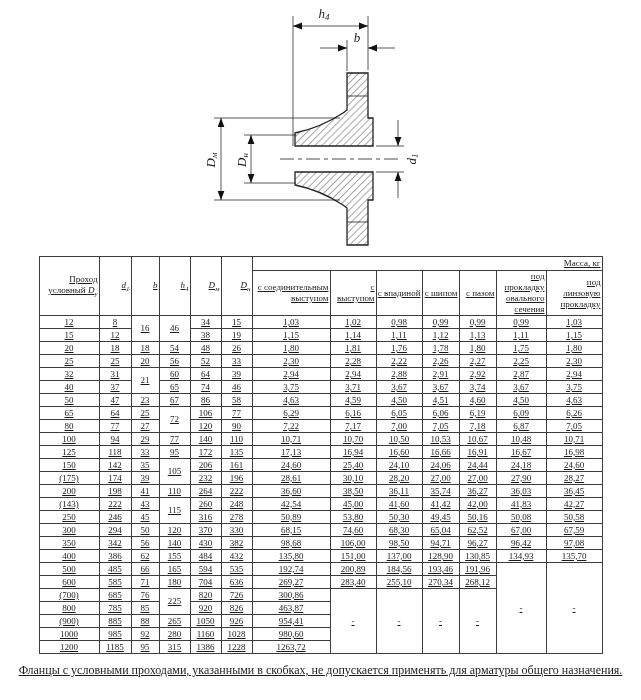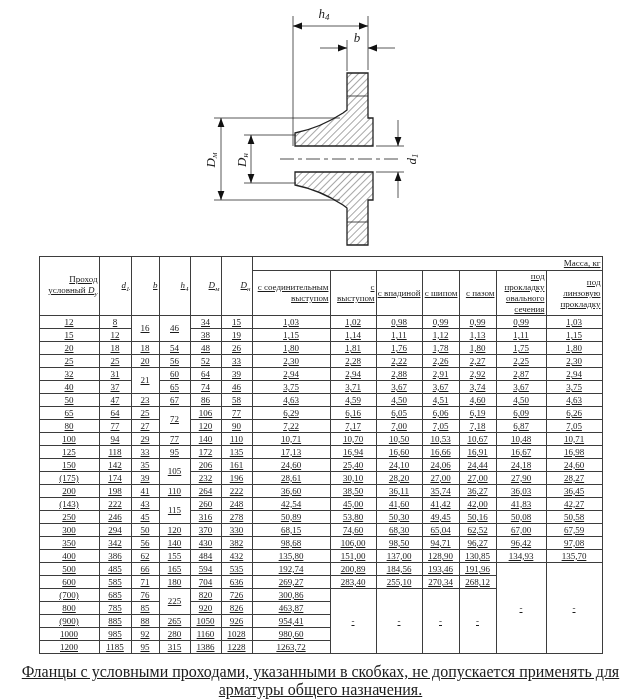--- a/index.html
+++ b/index.html
@@ -10,21 +10,21 @@
   .caption i{font-style:italic;}
   .caption sub{font-size:8px;}
   .caption sup{font-size:8px;}
   table{border-collapse:collapse;margin:0 auto;table-layout:fixed;font-size:9px;}
   th,td{border:1px solid #3d3d3d;text-align:center;vertical-align:middle;
     padding:0 1px;font-weight:normal;line-height:10.5px;height:12px;
     overflow:hidden;}
   thead th{line-height:11px;text-align:right;}
   th.massa{height:13px;}
   th sub, td sub{font-size:7px;line-height:1;}
-  .footnote{font-size:16px;text-align:center;margin-top:9px;padding:0 14px;}
+  .footnote{font-size:12px;text-align:center;margin-top:9px;padding:0 14px;}
 </style>
 </head>
 <body>
 
 <div class="sheet">
 
   
   <svg width="641" height="252" viewBox="0 0 641 252">
     <defs>
       <pattern id="hatch" width="5" height="5" patternUnits="userSpaceOnUse" patternTransform="rotate(45)">

